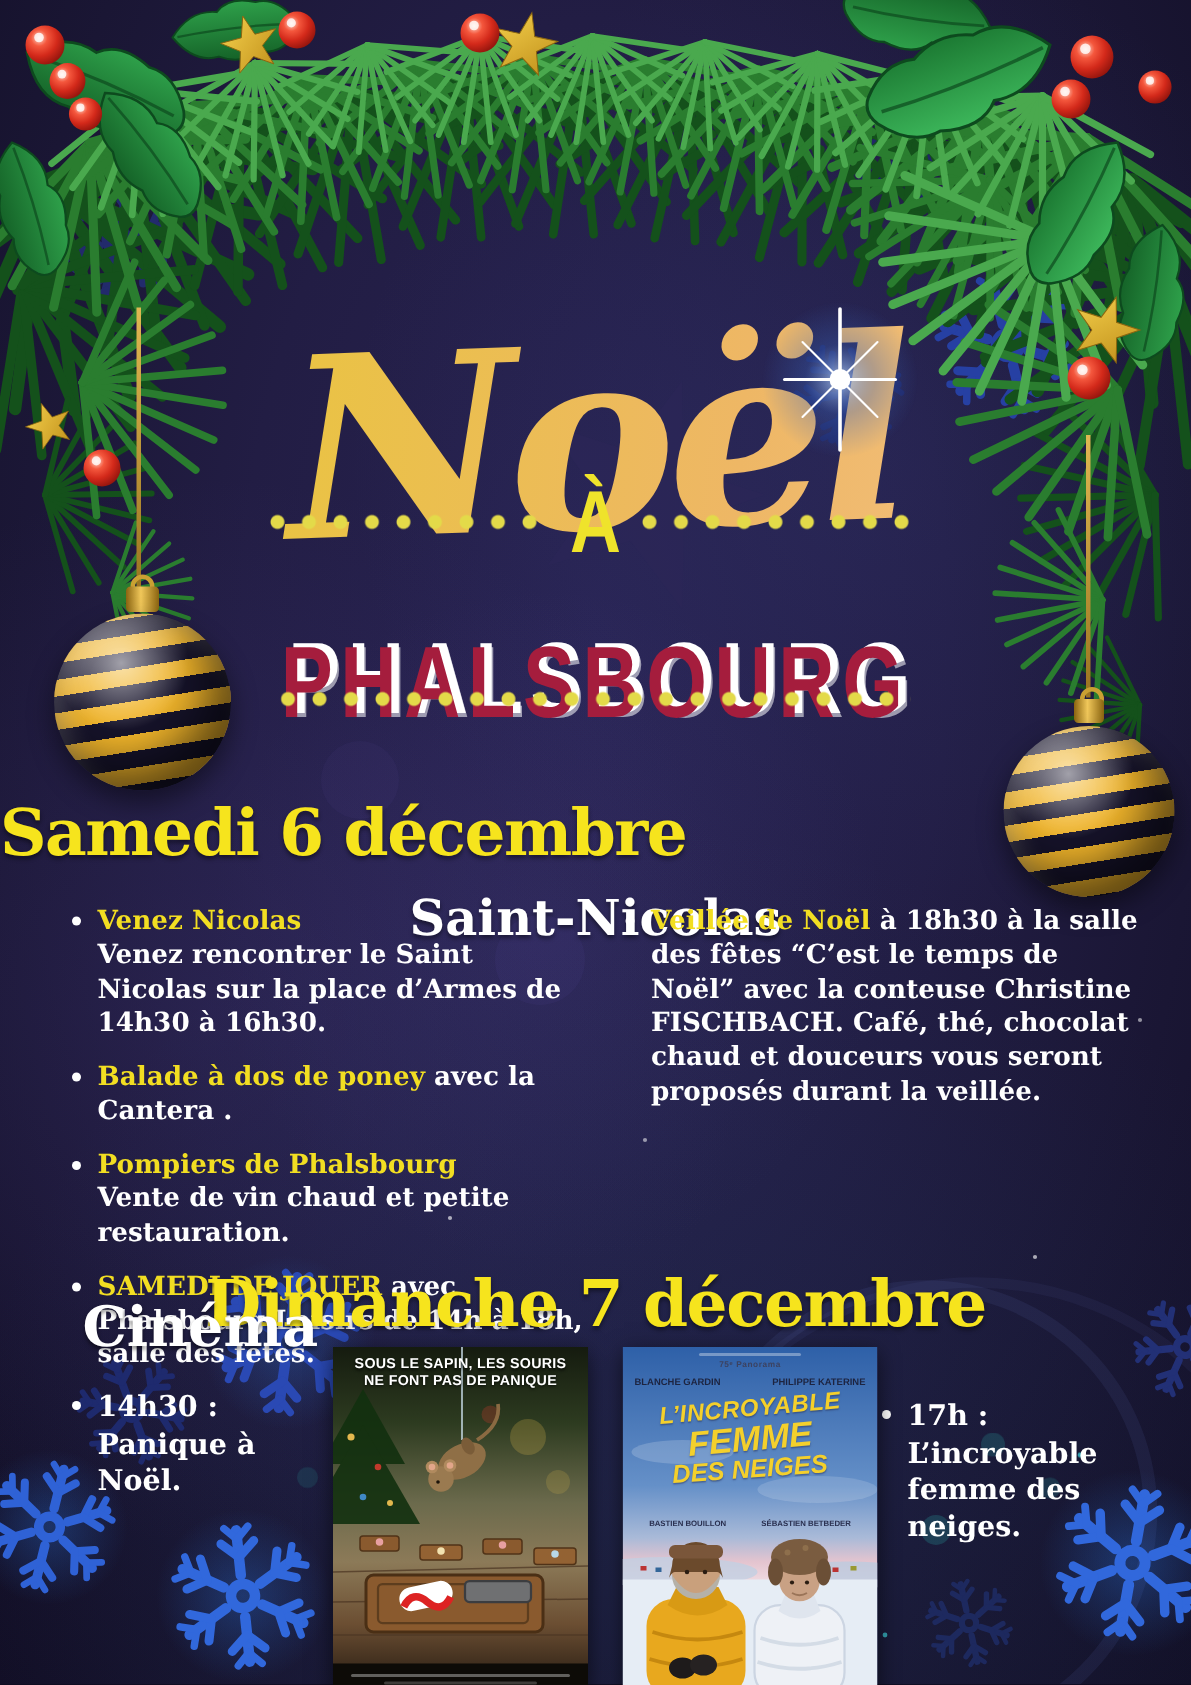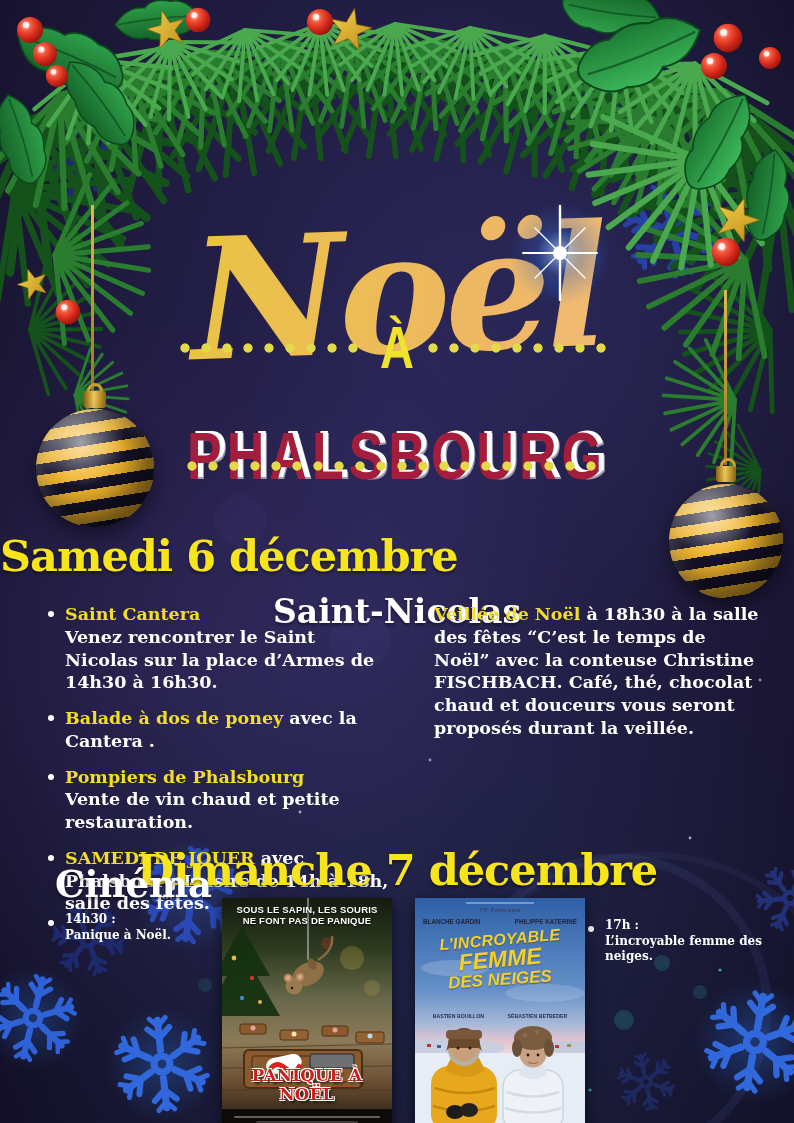--- a/index.html
+++ b/index.html
@@ -58,22 +58,22 @@
   .ev-title{color:#f2de22;}
   .ev-body{display:block;}
   .ev-body:empty{display:none;}
 
   
   .h-sun{position:absolute; top:802px; left:0; right:0; text-align:center; z-index:4;
     font-weight:bold; font-size:43px; color:#f6e41d; letter-spacing:-1px;
     text-shadow:0 2px 3px rgba(0,0,0,.45);}
   .cinema-label{position:absolute; left:55px; top:862px; z-index:4;
     font-weight:bold; font-size:37px; color:#fff; text-shadow:0 2px 3px rgba(0,0,0,.5);}
-  .show{position:absolute; z-index:4; font-weight:bold; font-size:12px; line-height:1.3;
-    color:#fff; padding-left:17px;}
+  .show{position:absolute; z-index:4; font-weight:bold; font-size:19px; line-height:1.3;
+    color:#fff; padding-left:17px;margin-top:14px;}
   .show .bdot{position:absolute; left:0; top:8px; width:6px; height:6px; border-radius:50%; background:#fff;}
   .show1{left:48px; top:912px; width:165px;}
   .show2{left:588px; top:918px; width:176px;}
 
   
   .mposter{position:absolute; top:872px; width:170px; height:231px; z-index:4; overflow:hidden;
     box-shadow:0 4px 14px rgba(0,0,0,.6);margin-top:26px;}
   .mposter svg{position:absolute; inset:0;}
   .p1{left:222px;}
   .p2{left:415px;}
@@ -355,21 +355,21 @@
 
   <h2 class="city">PHALSBOURG</h2>
   <div class="dots dots-full"></div>
 
   <h3 class="h-sat">Samedi 6 décembre</h3>
   <h4 class="h-stnic">Saint-Nicolas</h4>
 
   <div class="events">
     <div class="col">
       <div class="event"><span class="bdot"></span>
-        <span class="ev-title">Saint Cantera</span><span></span>
+        <span class="ev-title">Venez Nicolas</span><span></span>
         <span class="ev-body">Venez rencontrer le Saint Nicolas sur la place d’Armes de 14h30 à 16h30.</span>
       </div>
       <div class="event"><span class="bdot"></span>
         <span class="ev-title">Balade à dos de poney</span><span> avec la Cantera .</span>
         
       </div>
       <div class="event"><span class="bdot"></span>
         <span class="ev-title">Pompiers de Phalsbourg</span><span></span>
         <span class="ev-body">Vente de vin chaud et petite restauration.</span>
       </div>
@@ -464,21 +464,20 @@
         <circle cx="78" cy="79" r="4.2" fill="#b08a5e"></circle>
           <circle cx="78" cy="79" r="2.2" fill="#e2a68a"></circle>
         <circle cx="70" cy="90" r="1.2" fill="#1c130a"></circle>
         <ellipse cx="90" cy="66" rx="4" ry="6" fill="#7a5c38" transform="rotate(-28 90 66)"></ellipse>
       </g>
     </svg>
     <div class="tagline">
       <div>SOUS LE SAPIN, LES SOURIS</div>
       <div>NE FONT PAS DE PANIQUE</div>
     </div>
-    <div class="ptitle">PANIQUE À NOËL</div>
     <div class="creditband">
       <div class="microbar" style="width:86%;"></div>
       <div class="microbar" style="width:60%; opacity:.6;"></div>
     </div>
   </div>
 
   <div class="mposter p2">
     <svg width="170" height="231">
       <defs>
         <linearGradient id="p2sky" x1="0" y1="0" x2="0" y2="1">

